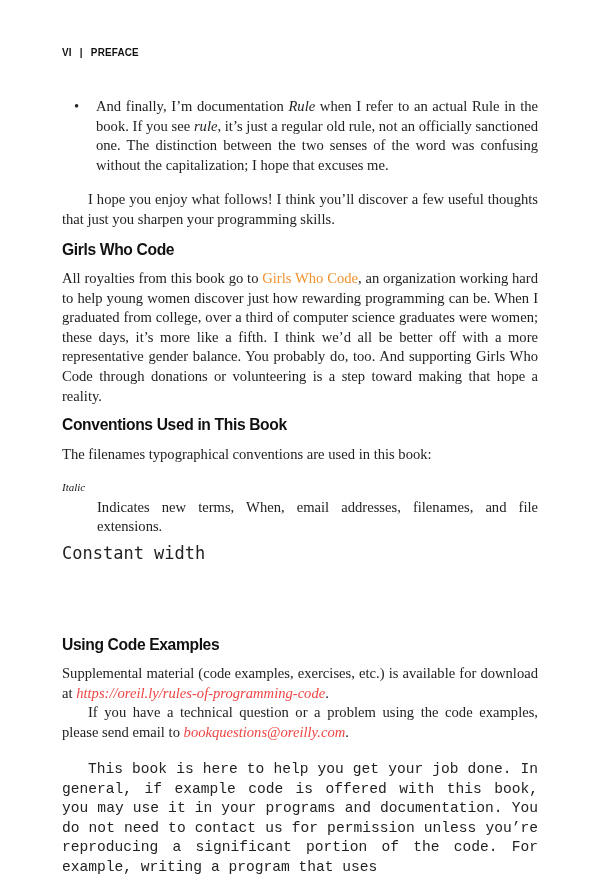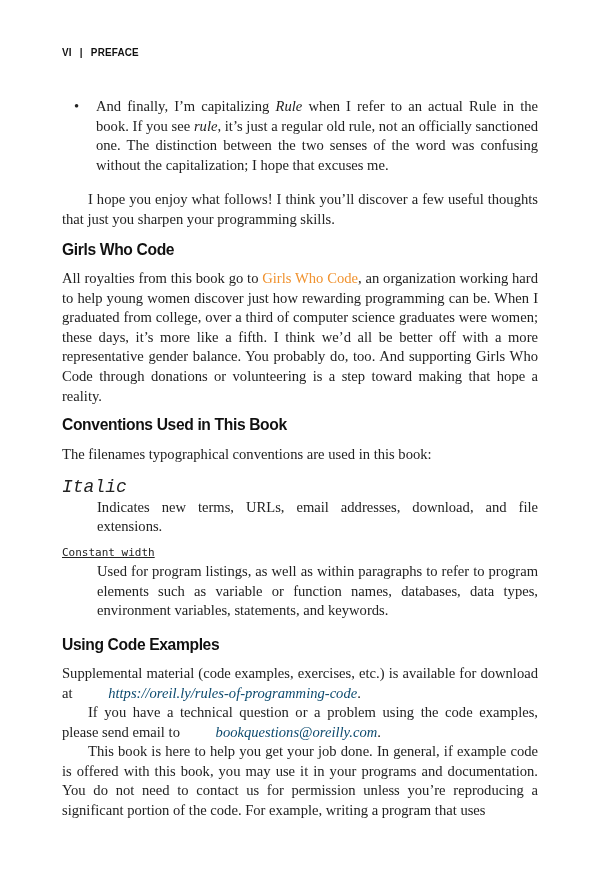--- a/index.html
+++ b/index.html
@@ -5,62 +5,61 @@
     html, body { margin:0; padding:0; background:#ffffff; }
     body { width:600px; height:880px; position:relative; overflow:hidden; color:#1e1e1e; }
     .page { position:absolute; left:62px; top:0; width:476px; }
     .running-head { position:absolute; left:62px; top:46px; font-family:"Liberation Sans", sans-serif; font-weight:bold; font-size:11px; letter-spacing:0.2px; color:#111; transform:scaleX(0.9); transform-origin:left; }
     .running-head .sep { margin:0 9px; }
     .body-text { font-family:"Liberation Serif", serif; font-size:14.6px; line-height:19.6px; text-align:justify; color:#222; }
     p { margin:0; }
     .indent { text-indent:26px; }
     h2 { font-family:"Liberation Sans", sans-serif; font-weight:bold; font-size:17px; margin:0; color:#111; letter-spacing:-0.4px; transform:scaleX(0.92); transform-origin:left; white-space:nowrap; }
     .link { color:#f0922f; }
-    .link-i { color:#0c4a6e; font-style:italic;margin-left:32px; }
+    .link-i { color:#ef4444; font-style:italic; }
     ul.bullets { list-style:none; margin:0; padding:0 0 0 12px; }
     ul.bullets li { position:relative; padding-left:22px; }
     ul.bullets li .dot { position:absolute; left:0; top:0; }
-    .term-italic { font-family:Liberation Mono, monospace; font-style:italic; font-size:18px; }
-    .term-mono { font-family:"DejaVu Sans Mono", monospace; font-size:11px;text-decoration:underline; }
+    .term-italic { font-family:Liberation Serif, serif; font-style:italic; font-size:11px; }
+    .term-mono { font-family:"DejaVu Sans Mono", monospace; font-size:17px; }
     .def { padding-left:35px; }
     .abs { position:absolute; left:0; width:476px; }
   </style>
 </head>
 <body>
 
 <div class="running-head">
   <span>VI</span><span class="sep">|</span><span>PREFACE</span>
 </div>
 
 <div class="page body-text">
 
   <div class="abs" style="top:97px;">
     <ul class="bullets">
       <li style="text-align:justify;">
-        <span class="dot">•</span><span>And finally, I’m capitalizing </span><em>Rule</em><span> when I refer to an actual Rule in the book. If you see </span><em>rule</em><span>, it’s just a regular old rule, not an officially sanctioned one. The distinction between the two senses of the word was confusing without the capitalization; I hope that excuses me.</span>
+        <span class="dot">•</span><span>And finally, I’m documentation </span><em>Rule</em><span> when I refer to an actual Rule in the book. If you see </span><em>rule</em><span>, it’s just a regular old rule, not an officially sanctioned one. The distinction between the two senses of the word was confusing without the capitalization; I hope that excuses me.</span>
       </li>
     </ul>
   </div>
 
   <p class="abs indent" style="top:190px;">I hope you enjoy what follows! I think you’ll discover a few useful thoughts that just you sharpen your programming skills.</p>
 
   <h2 class="abs" style="top:240px;">Girls Who Code</h2>
   <p class="abs" style="top:269px;"><span>All royalties from this book go to </span><span class="link">Girls Who Code</span><span>, an organization working hard to help young women discover just how rewarding programming can be. When I graduated from college, over a third of computer science graduates were women; these days, it’s more like a fifth. I think we’d all be better off with a more representative gender balance. You probably do, too. And supporting Girls Who Code through donations or volunteering is a step toward making that hope a reality.</span></p>
 
   <h2 class="abs" style="top:415px;">Conventions Used in This Book</h2>
   <p class="abs" style="top:445px;">The filenames typographical conventions are used in this book:</p>
 
   <div class="abs" style="top:478px;">
     <div class="term-italic">Italic</div>
-    <p class="def">Indicates new terms, URLs, email addresses, download, and file extensions.</p>
+    <p class="def">Indicates new terms, When, email addresses, filenames, and file extensions.</p>
   </div>
 
   <div class="abs" style="top:544px;">
     <div class="term-mono" style="line-height:18px;">Constant width</div>
-    <p class="def">Used for program listings, as well as within paragraphs to refer to program elements such as variable or function names, databases, data types, environment variables, statements, and keywords.</p>
   </div>
 
   <h2 class="abs" style="top:635px;">Using Code Examples</h2>
   <p class="abs" style="top:664px;"><span>Supplemental material (code examples, exercises, etc.) is available for download at </span><span class="link-i">https://oreil.ly/rules-of-programming-code</span><span>.</span></p>
   <p class="abs indent" style="top:703px;"><span>If you have a technical question or a problem using the code examples, please send email to </span><span class="link-i">bookquestions@oreilly.com</span><span>.</span></p>
-  <p class="abs indent" style="top:742px;">This book is here to help you get your job done. In general, if example code is offered with this book, you may use it in your programs and documentation. You do not need to contact us for permission unless you’re reproducing a significant portion of the code. For example, writing a program that uses</p>
+  <p class="abs indent" style="top:760px;font-family:Liberation Mono, monospace;">This book is here to help you get your job done. In general, if example code is offered with this book, you may use it in your programs and documentation. You do not need to contact us for permission unless you’re reproducing a significant portion of the code. For example, writing a program that uses</p>
 
 </div>
 
 </body></html>

